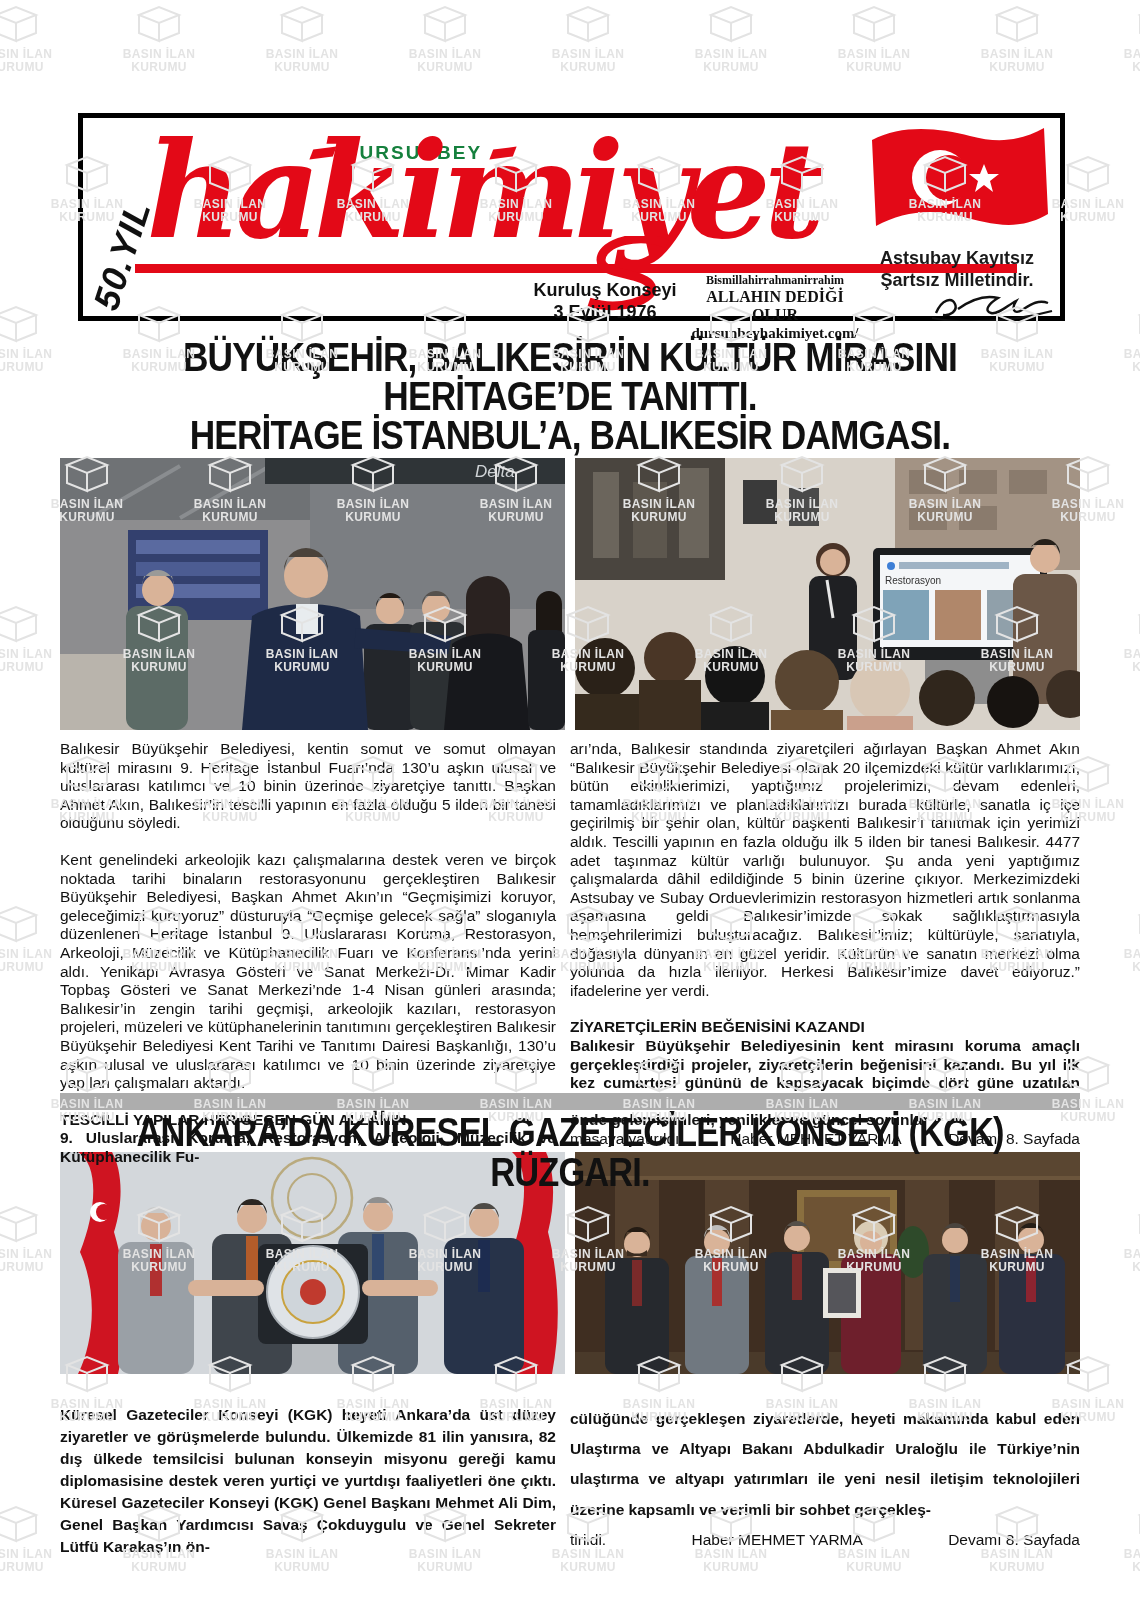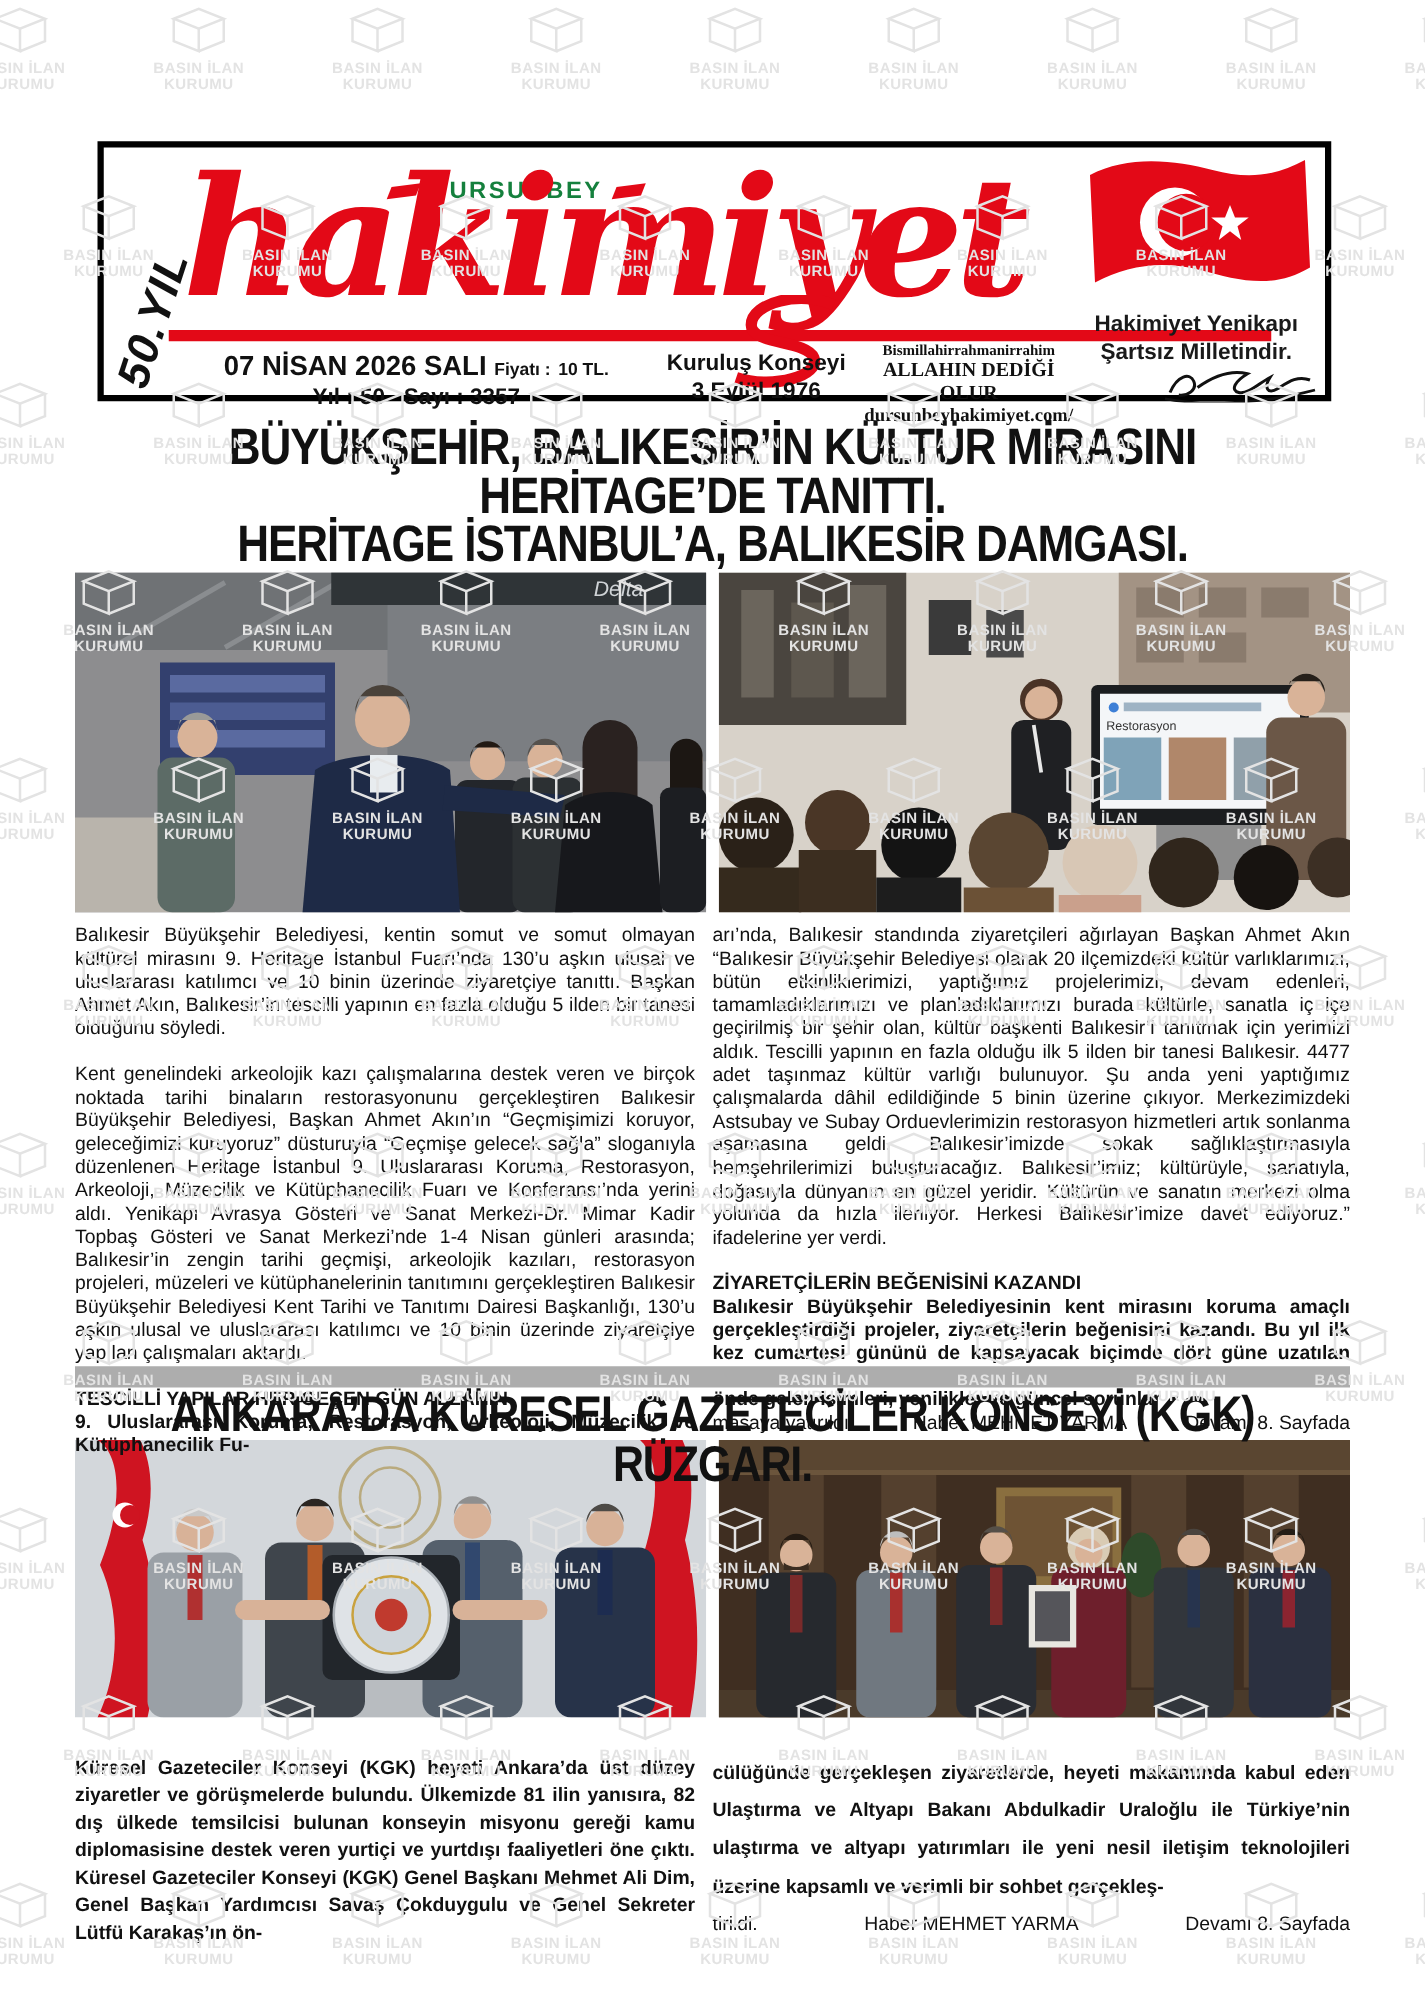--- a/index.html
+++ b/index.html
@@ -79,51 +79,40 @@
       <span class="flagmark"></span>
     </div>
 
     <div class="np-title">hakimiyet</div>
     <div class="red-rule"></div>
     <svg class="swirl" width="110" height="78" viewBox="0 0 110 78">
       <path d="M96 8 C70 -4 30 6 30 24 C30 40 74 36 80 50 C86 64 48 76 18 66" fill="none" stroke="#e30917" stroke-width="9"></path>
     </svg>
 
     <div class="dateline">
-      <div class="dl-left">
-        <div class="l1">
-          <span>07 NİSAN 2026 SALI</span>
-          <span class="small">Fiyatı :</span>
-          <span class="small">10 TL.</span>
-        </div>
-        <div class="l2">
-          <span>Yıl : 50</span>&nbsp;&nbsp;
-          <span>Sayı : 3357</span>
-        </div>
-      </div>
       <div class="dl-mid">
         <div>Kuruluş Konseyi</div>
         <div>3 Eylül 1976</div>
       </div>
       <div class="dl-right">
         <div class="r1">Bismillahirrahmanirrahim</div>
         <div class="r2">ALLAHIN DEDİĞİ OLUR</div>
         <div class="r3">dursunbeyhakimiyet.com/</div>
       </div>
     </div>
 
     <div class="flag-area">
       <svg width="190" height="122" viewBox="0 0 190 122">
         <path d="M10 18 C40 2 78 6 108 14 C138 22 160 18 182 6 L186 92 C156 110 128 102 98 94 C68 86 40 90 14 104 Z" fill="#e30917"></path>
         <circle cx="78" cy="56" r="28" fill="#fff"></circle>
         <circle cx="87" cy="56" r="23" fill="#e30917"></circle>
         <polygon points="122,42 126,52 137,52 128,59 131,70 122,63 113,70 116,59 107,52 118,52" fill="#fff"></polygon>
       </svg>
       <div class="flag-slogan">
-        <div>Hakimiyet Yenikapı</div>
+        <div>Astsubay Kayıtsız</div>
         <div>Şartsız Milletindir.</div>
       </div>
       <svg class="signature" width="128" height="30" viewBox="0 0 128 30">
         <path d="M8 22 C14 8 24 6 27 13 C30 20 22 25 15 24 M30 18 C44 8 58 4 70 7 C60 13 56 20 63 22 C70 24 80 14 88 10 C83 18 86 24 94 19 C102 14 110 8 120 12" fill="none" stroke="#111" stroke-width="2.4"></path>
         <path d="M4 27 C34 33 84 31 124 20" fill="none" stroke="#111" stroke-width="2.2"></path>
       </svg>
     </div>
   </header>
 
   <section class="headline headline1">

